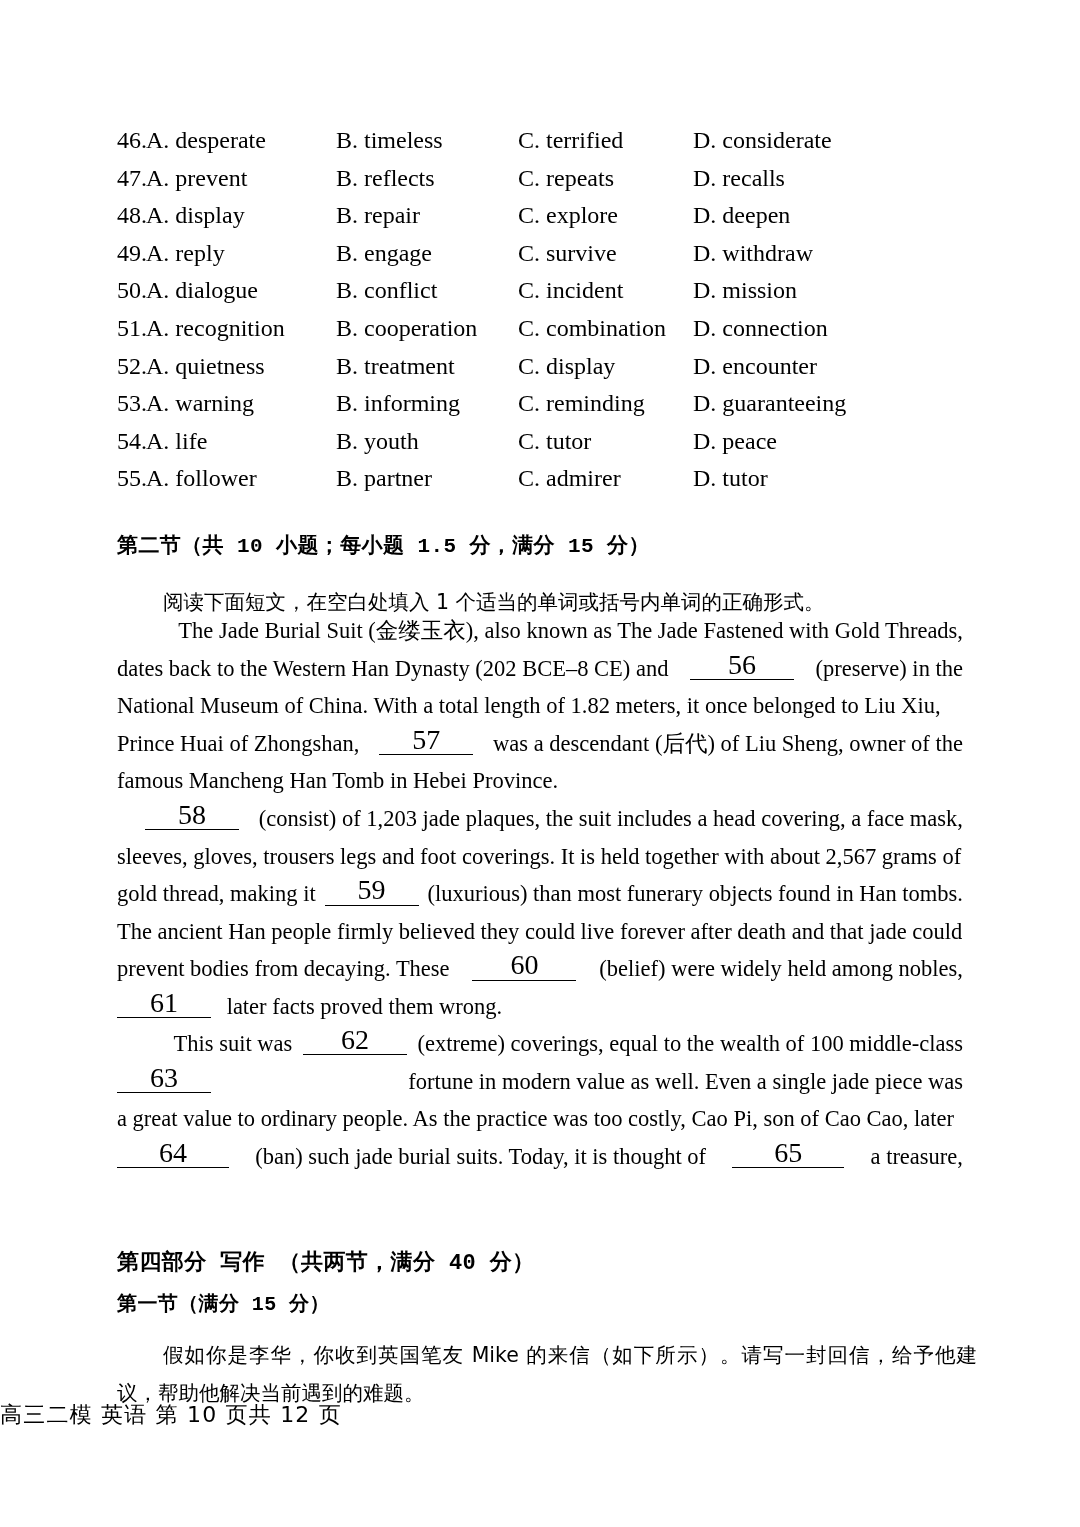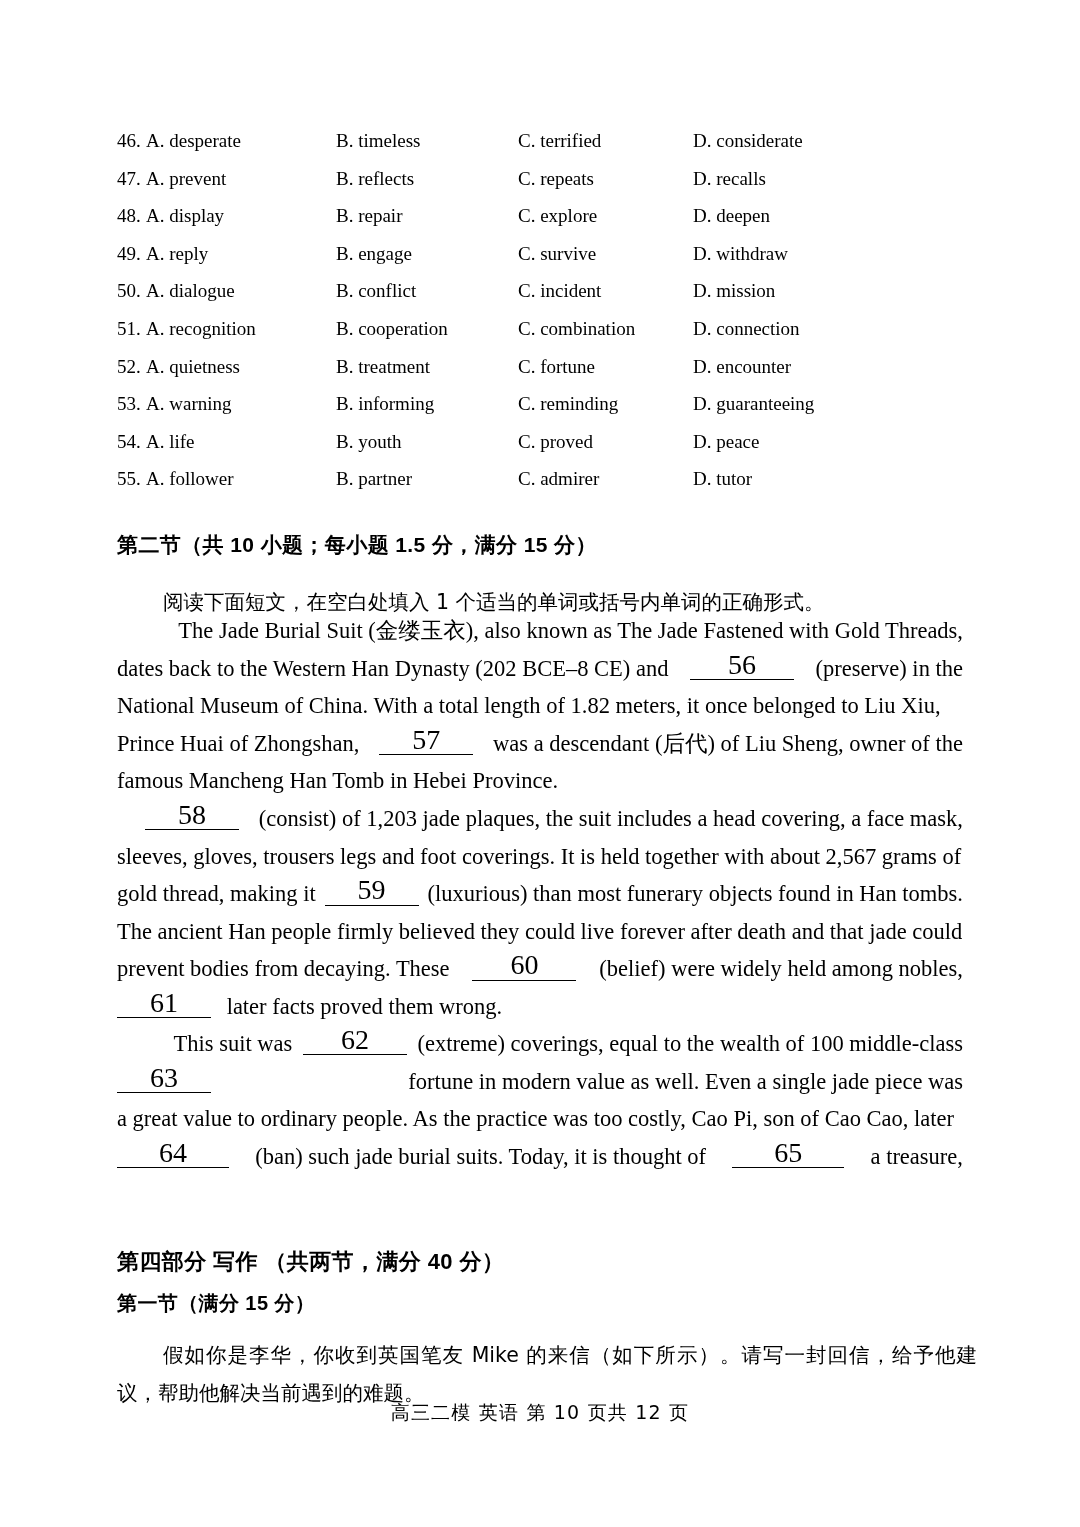--- a/index.html
+++ b/index.html
@@ -27,39 +27,39 @@
   
   .mc-block {
     position: absolute;
     left: 117px;
     top: 122px;
     width: 860px;
   }
   .mc-row {
     position: relative;
     height: 37.6px;
-    font-size: 19px;
+    font-size: 24px;
     line-height: 37.6px;
     white-space: nowrap;
     text-decoration: underline;
   }
   .mc-opt {
     position: absolute;
     top: 0;
   }
   .mc-opt.a { left: 0px; }
   .mc-opt.b { left: 219px; }
   .mc-opt.c { left: 401px; }
   .mc-opt.d { left: 576px; }
 
   
   .heading-cn {
     position: absolute;
     left: 117px;
-    font-family: Liberation Sans, sans-serif;
+    font-family: Liberation Mono, monospace;
     font-weight: bold;
     font-size: 21px;
     letter-spacing: 0.4px;
     white-space: nowrap;
   }
   #sec2-heading { top: 531px; }
   #part4-heading { top: 1247px; font-size: 22px; }
   #sec1-heading { top: 1290px; font-size: 20px; }
 
   .instruction-cn {
@@ -122,23 +122,23 @@
   .blank.w1 { width: 104px; }
   .blank.w2 { width: 94px; }
   .blank.w3 { width: 112px; }
 
   
   .footer {
     position: absolute;
     top: 1400px;
     left: 0;
     width: 1080px;
-    text-align: center;
+    text-align: left;
     font-family: "DejaVu Sans", "Liberation Sans", sans-serif;
-    font-size: 19px;
+    font-size: 22px;
     letter-spacing: 1.2px;
     white-space: nowrap;
   }
 </style>
 </head>
 <body>
 
 <div class="page">
 
   <div class="mc-block">
@@ -188,37 +188,37 @@
       <span class="mc-opt a" style="left:29px">A. recognition</span>
       <span class="mc-opt b">B. cooperation</span>
       <span class="mc-opt c">C. combination</span>
       <span class="mc-opt d">D. connection</span>
     </div>
 
     <div class="mc-row">
       <span class="mc-opt a">52.</span>
       <span class="mc-opt a" style="left:29px">A. quietness</span>
       <span class="mc-opt b">B. treatment</span>
-      <span class="mc-opt c">C. fortune</span>
+      <span class="mc-opt c">C. display</span>
       <span class="mc-opt d">D. encounter</span>
     </div>
 
     <div class="mc-row">
       <span class="mc-opt a">53.</span>
       <span class="mc-opt a" style="left:29px">A. warning</span>
       <span class="mc-opt b">B. informing</span>
       <span class="mc-opt c">C. reminding</span>
       <span class="mc-opt d">D. guaranteeing</span>
     </div>
 
     <div class="mc-row">
       <span class="mc-opt a">54.</span>
       <span class="mc-opt a" style="left:29px">A. life</span>
       <span class="mc-opt b">B. youth</span>
-      <span class="mc-opt c">C. proved</span>
+      <span class="mc-opt c">C. tutor</span>
       <span class="mc-opt d">D. peace</span>
     </div>
 
     <div class="mc-row">
       <span class="mc-opt a">55.</span>
       <span class="mc-opt a" style="left:29px">A. follower</span>
       <span class="mc-opt b">B. partner</span>
       <span class="mc-opt c">C. admirer</span>
       <span class="mc-opt d">D. tutor</span>
     </div>

